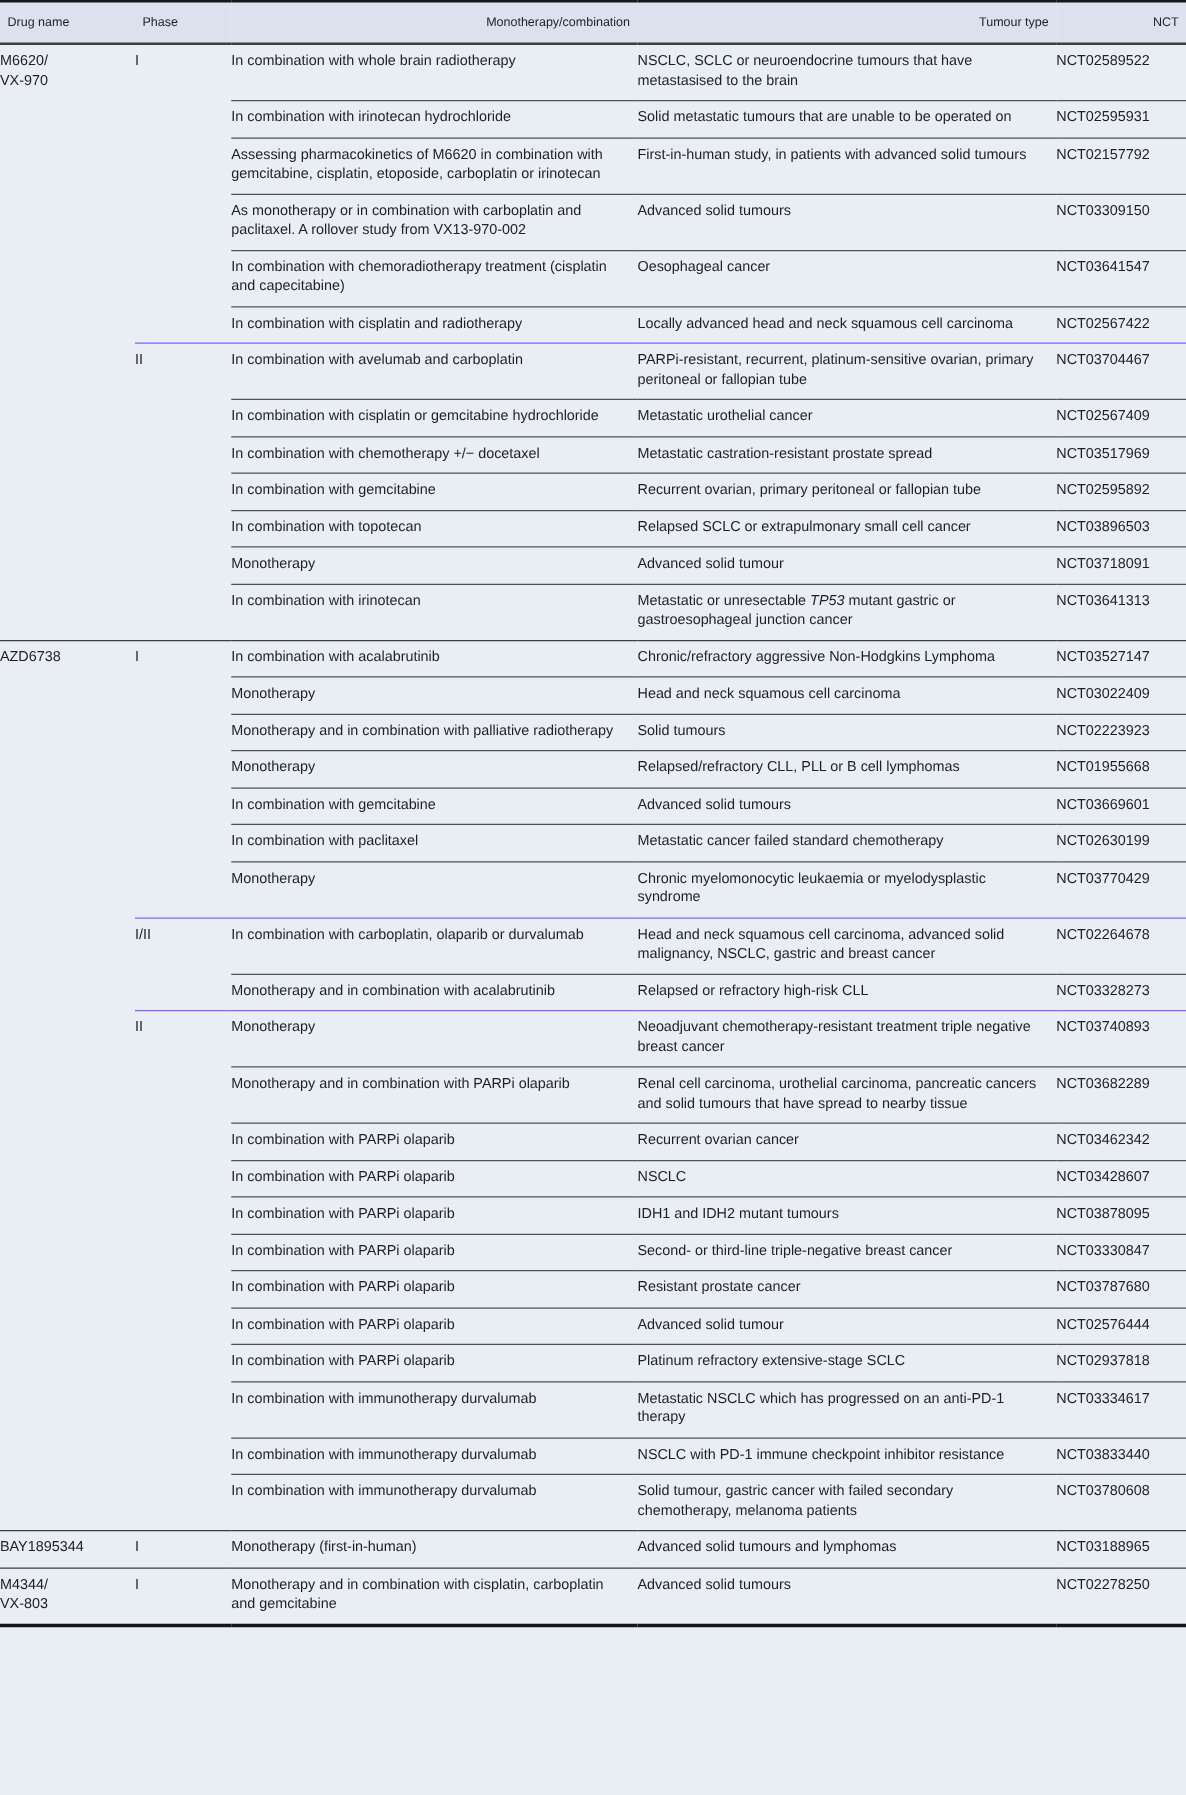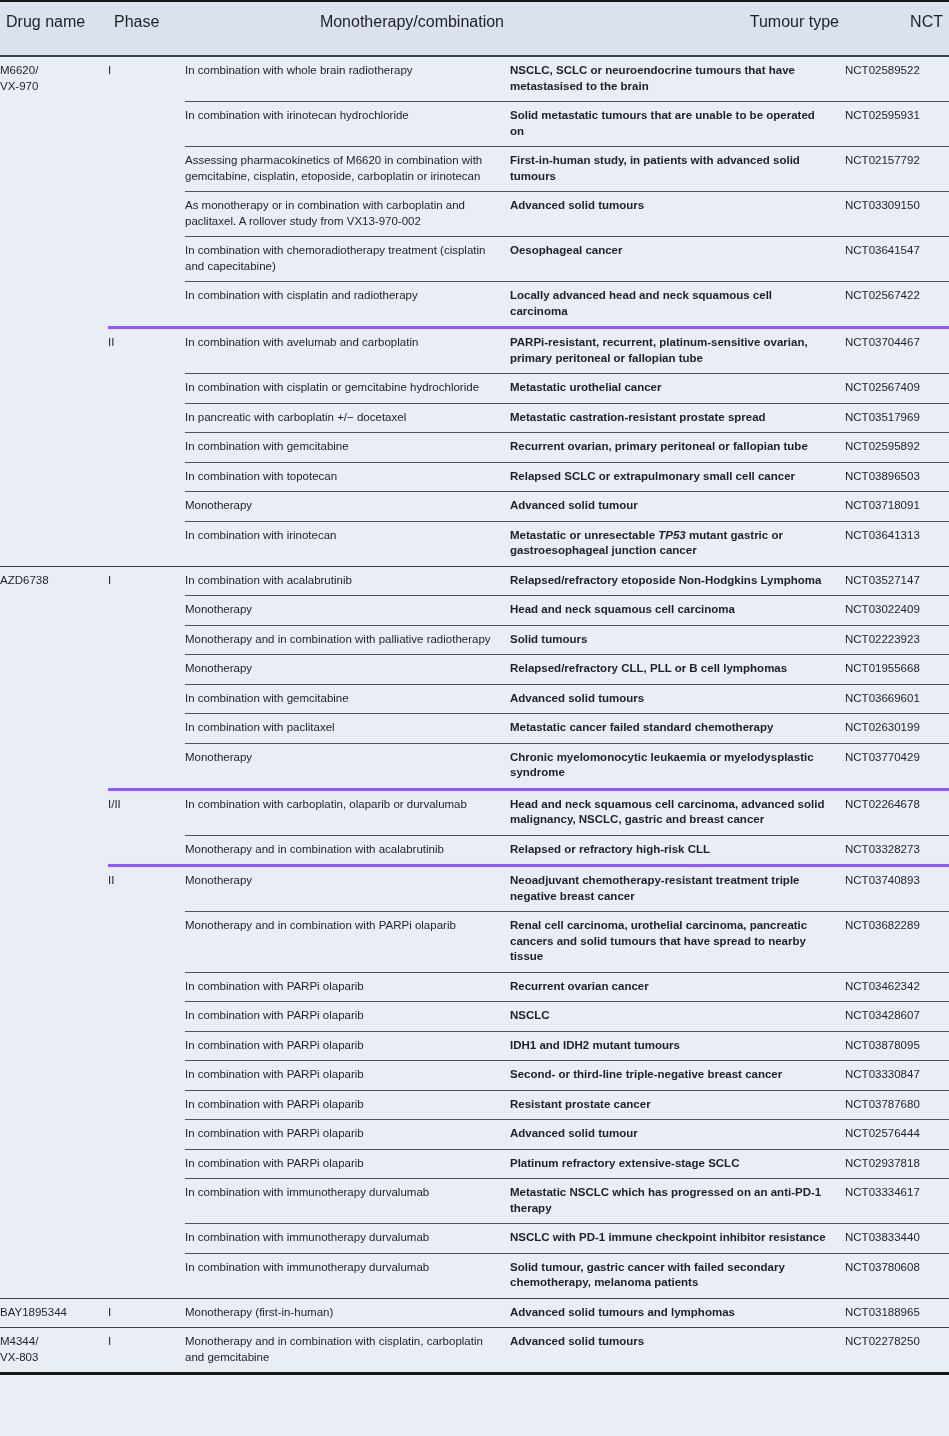--- a/index.html
+++ b/index.html
@@ -7,45 +7,45 @@
   #trials-table{
     width:949px;
     border-collapse:collapse;
     table-layout:fixed;
     background:#e9edf4;
     border-top:2px solid #14161a;
     border-bottom:3px solid #14161a;
   }
   #trials-table th{
     background:#dbe2ee;
-    font-size:16px;
+    font-size:10px;
     font-weight:normal;
     color:#1d2025;
-    padding:11px 6px 24px 6px;
+    padding:11px 6px 10px 6px;
     vertical-align:middle;
     border-bottom:2px solid #3a3f46;
   }
   th.col-drug, th.col-phase{text-align:left;}
   th.col-drug{padding-left:14px;}
   th.col-phase{padding-left:14px;}
   th.col-combo, th.col-tumour, th.col-nct{text-align:right;}
   #trials-table td{
     vertical-align:top;
     font-size:11.5px;
     line-height:15.5px;
     padding:6px 14px 7px 0;
     color:#1d2025;
   }
   td.drug{padding-left:14px;}
   td.phase{padding-left:14px;}
   td.combo{padding-left:11px; padding-right:30px;}
-  td.tumour{padding-left:10px; padding-right:16px;font-weight:bold;}
+  td.tumour{padding-left:10px; padding-right:16px;}
   td.nct{padding-left:10px; padding-right:8px; white-space:nowrap;}
   tr.g-start > td{border-top:1px solid #3a3f46;}
-  tr.p-start > td{border-top:3px solid #8b5cf6;margin-top:28px;}
+  tr.p-start > td{border-top:1px solid #8b5cf6;margin-top:28px;}
   tr.t-start > td{border-top:1px solid #4d535b;}
   i{font-style:italic;}
 </style>
 </head>
 <body>
 
 <table id="trials-table">
   <colgroup>
     <col style="width:108px">
     <col style="width:77px">
@@ -100,21 +100,21 @@
         <td class="combo">In combination with avelumab and carboplatin</td>
         <td class="tumour">PARPi-resistant, recurrent, platinum-sensitive ovarian, primary peritoneal or fallopian tube</td>
         <td class="nct">NCT03704467</td>
       </tr>
       <tr class="t-start">
         <td class="combo">In combination with cisplatin or gemcitabine hydrochloride</td>
         <td class="tumour">Metastatic urothelial cancer</td>
         <td class="nct">NCT02567409</td>
       </tr>
       <tr class="t-start">
-        <td class="combo">In pancreatic with carboplatin +/− docetaxel</td>
+        <td class="combo">In combination with chemotherapy +/− docetaxel</td>
         <td class="tumour">Metastatic castration-resistant prostate spread</td>
         <td class="nct">NCT03517969</td>
       </tr>
       <tr class="t-start">
         <td class="combo">In combination with gemcitabine</td>
         <td class="tumour">Recurrent ovarian, primary peritoneal or fallopian tube</td>
         <td class="nct">NCT02595892</td>
       </tr>
       <tr class="t-start">
         <td class="combo">In combination with topotecan</td>
@@ -128,21 +128,21 @@
       </tr>
       <tr class="t-start">
         <td class="combo">In combination with irinotecan</td>
         <td class="tumour">Metastatic or unresectable <i>TP53</i> mutant gastric or gastroesophageal junction cancer</td>
         <td class="nct">NCT03641313</td>
       </tr>
       <tr class="g-start">
         <td class="drug" rowspan="21">AZD6738</td>
         <td class="phase" rowspan="7">I</td>
         <td class="combo">In combination with acalabrutinib</td>
-        <td class="tumour">Relapsed/refractory etoposide Non-Hodgkins Lymphoma</td>
+        <td class="tumour">Chronic/refractory aggressive Non-Hodgkins Lymphoma</td>
         <td class="nct">NCT03527147</td>
       </tr>
       <tr class="t-start">
         <td class="combo">Monotherapy</td>
         <td class="tumour">Head and neck squamous cell carcinoma</td>
         <td class="nct">NCT03022409</td>
       </tr>
       <tr class="t-start">
         <td class="combo">Monotherapy and in combination with palliative radiotherapy</td>
         <td class="tumour">Solid tumours</td>

